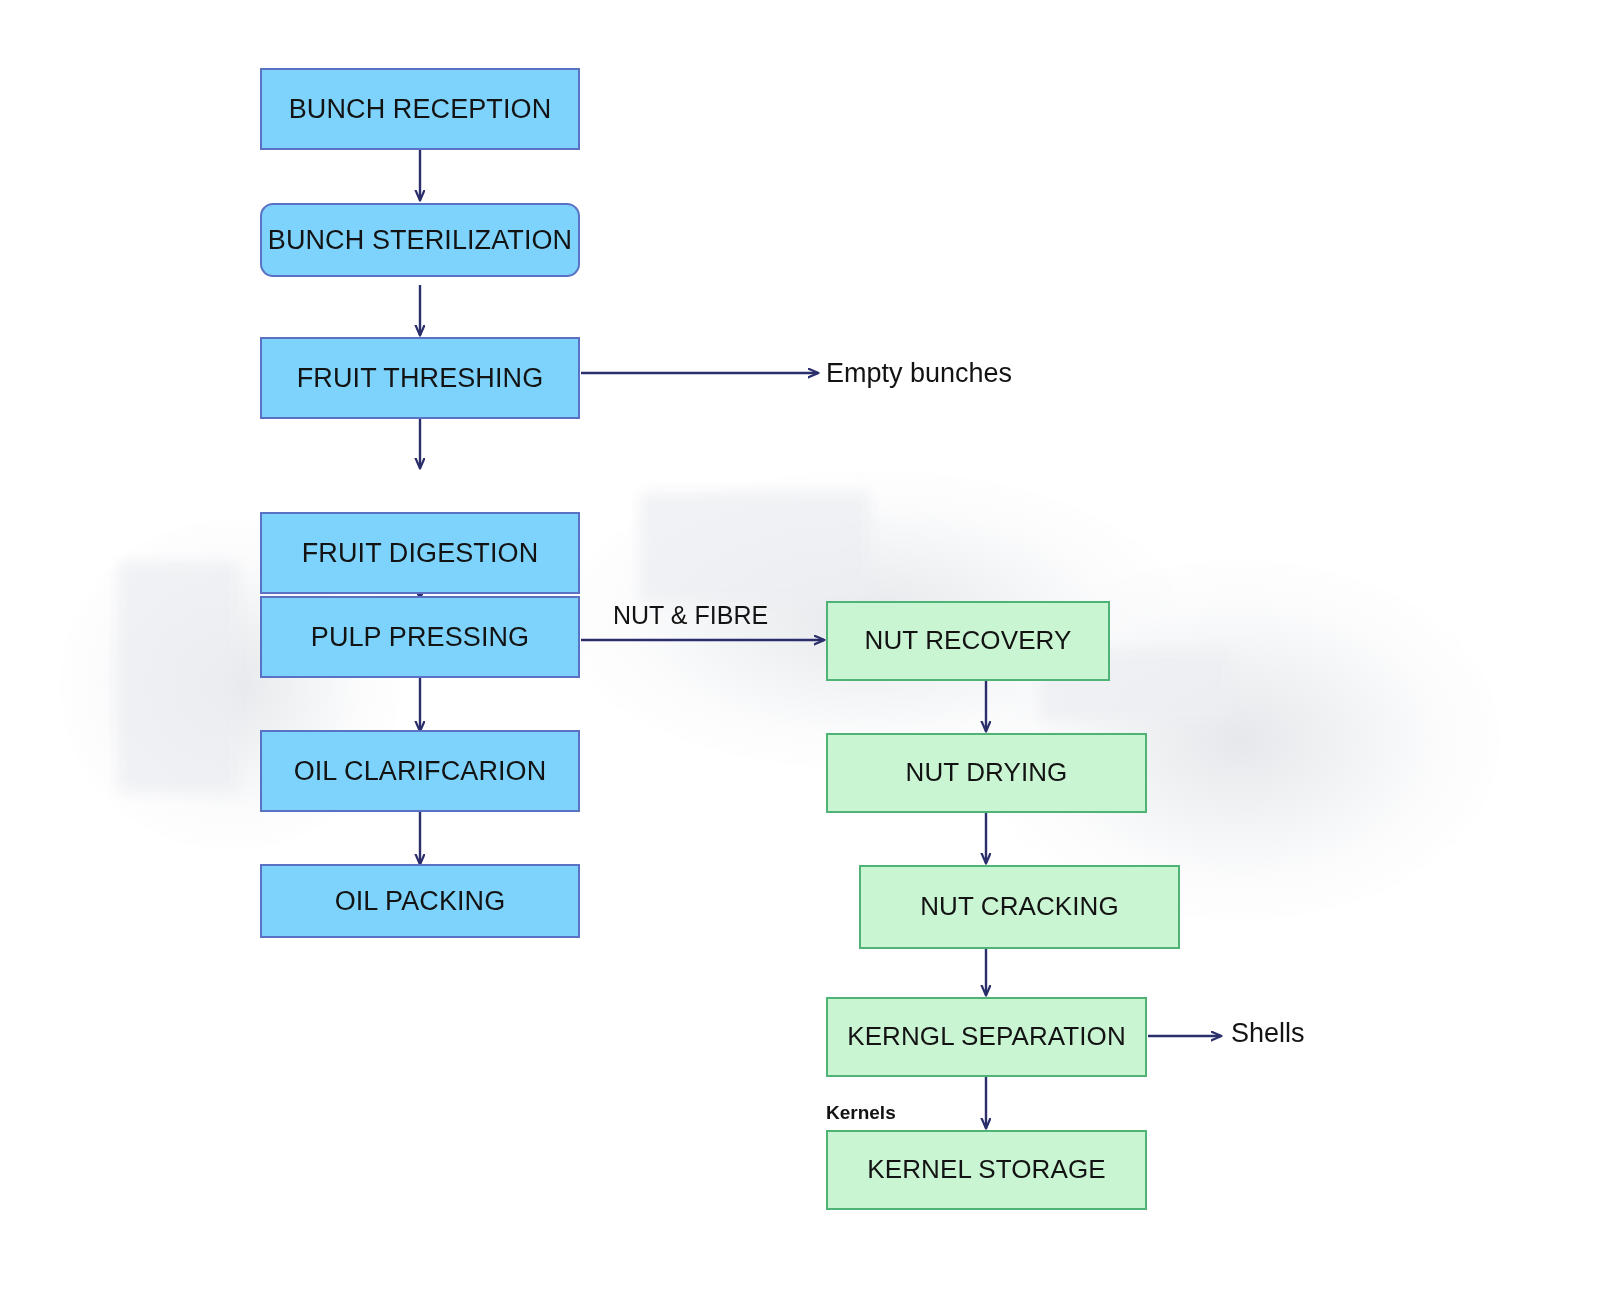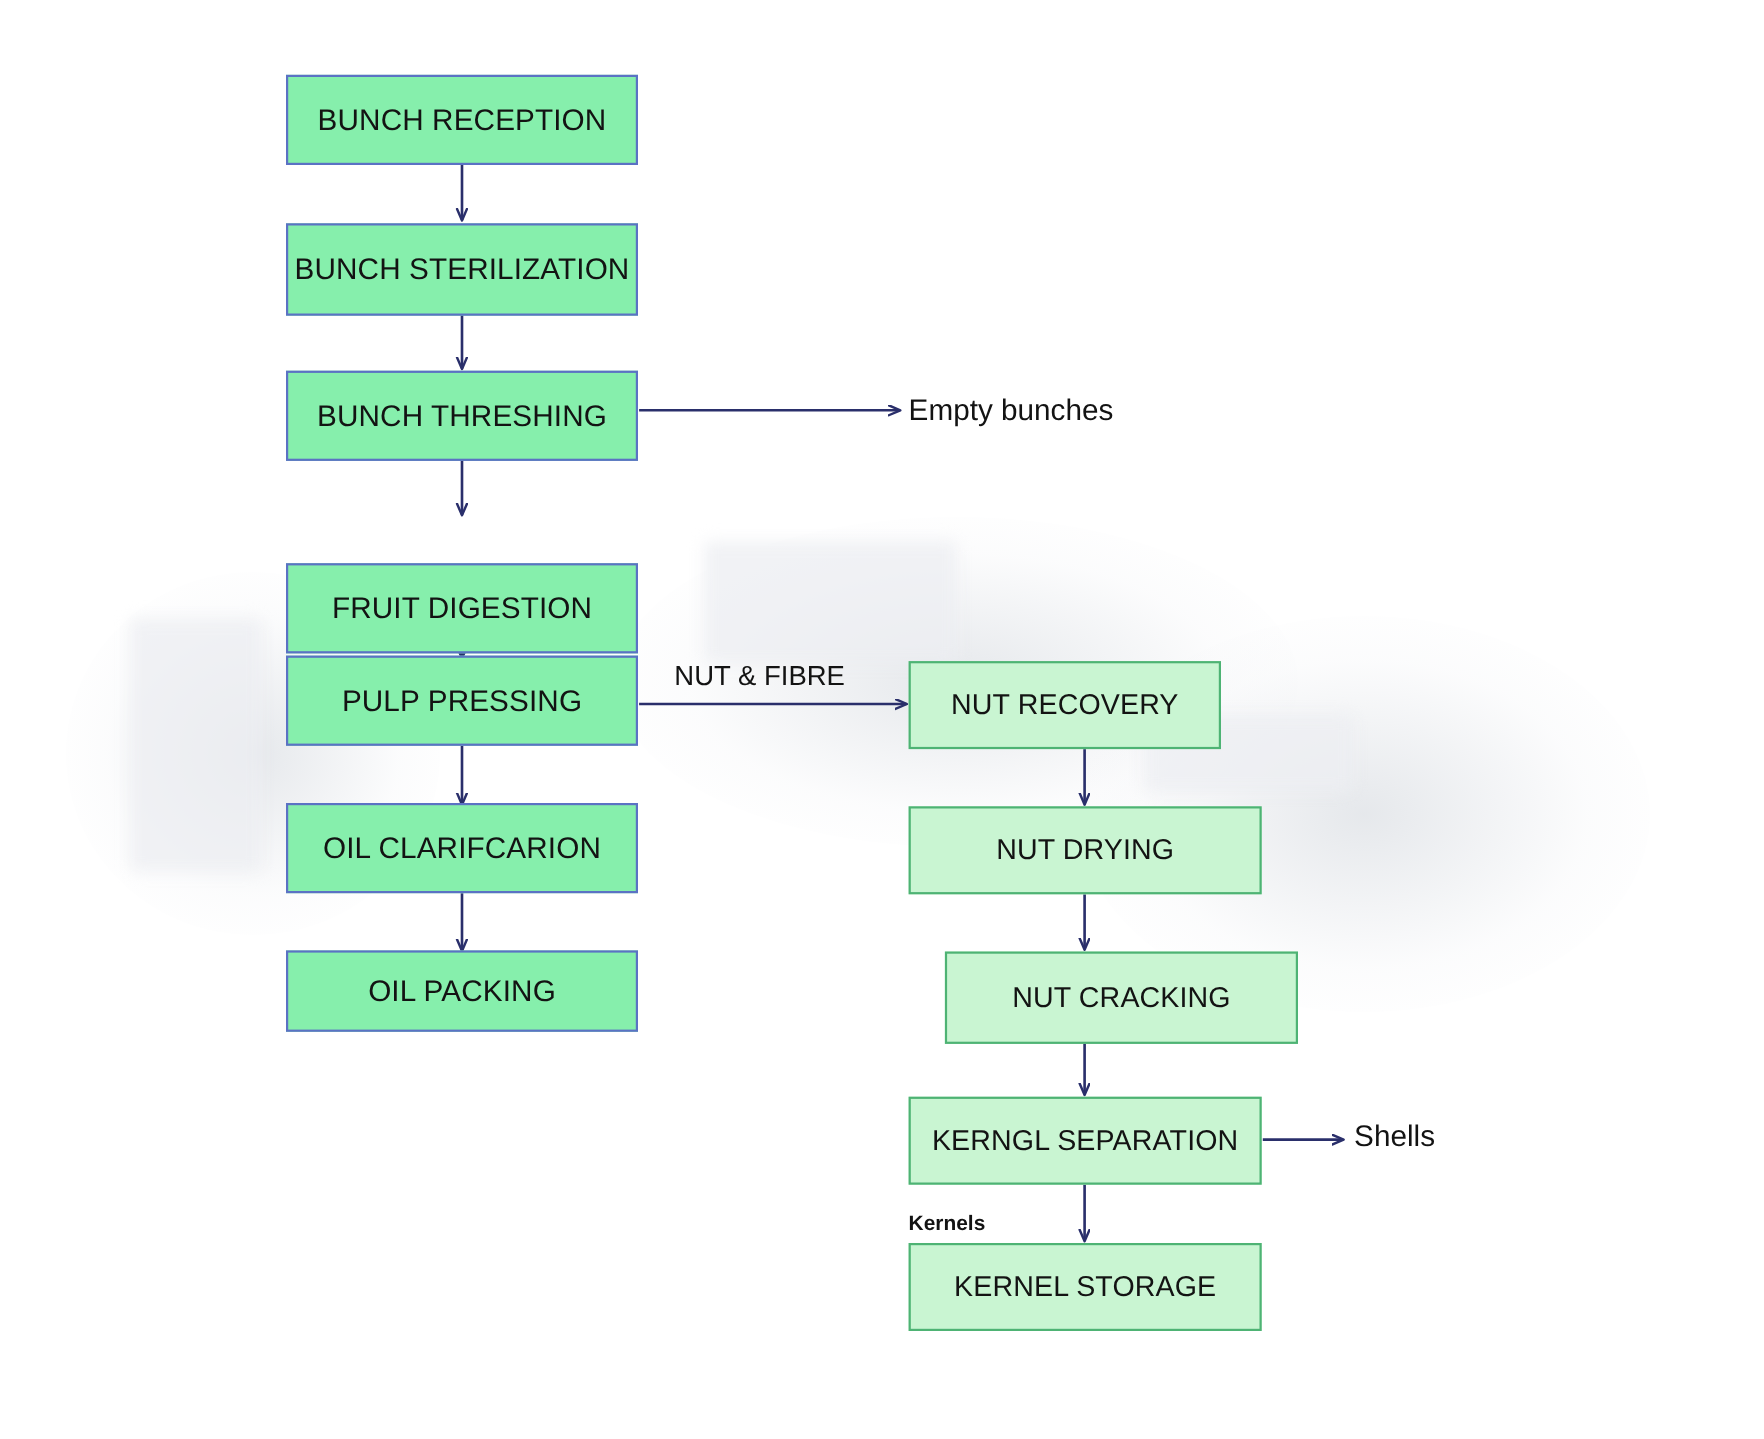--- a/index.html
+++ b/index.html
@@ -38,21 +38,21 @@
     box-sizing: border-box;
     display: flex;
     align-items: center;
     justify-content: center;
     text-align: center;
     color: #131313;
     letter-spacing: 0.1px;
     line-height: 1.05;
   }
   .node.blue {
-    background: #86efac;
+    background: #7dd3fc;
     border: 2px solid #5b72c4;
     font-size: 27px;
   }
   .node.green {
     background: #c9f5d2;
     border: 2px solid #4eb374;
     font-size: 26px;
   }
 
   .edge-label {
@@ -108,26 +108,26 @@
       <line x1="986" y1="945" x2="986" y2="995"></line>
       <line x1="986" y1="1077" x2="986" y2="1128"></line>
       <line x1="1148" y1="1036" x2="1221" y2="1036"></line>
     </g>
   </svg>
 
   <div class="node blue" style="left:260px; top:68px; width:320px; height:82px;">
     <span>BUNCH RECEPTION</span>
   </div>
 
-  <div class="node blue" style="left:260px; top:203px; width:320px; height:84px;">
+  <div class="node blue" style="left:260px; top:203px; width:320px; height:74px;border-radius:13px;">
     <span>BUNCH STERILIZATION</span>
   </div>
 
   <div class="node blue" style="left:260px; top:337px; width:320px; height:82px;">
-    <span>BUNCH THRESHING</span>
+    <span>FRUIT THRESHING</span>
   </div>
 
   <div class="node blue" style="left:260px; top:466px; width:320px; height:82px;margin-top:46px;">
     <span>FRUIT DIGESTION</span>
   </div>
 
   <div class="node blue" style="left:260px; top:596px; width:320px; height:82px;">
     <span>PULP PRESSING</span>
   </div>
 

